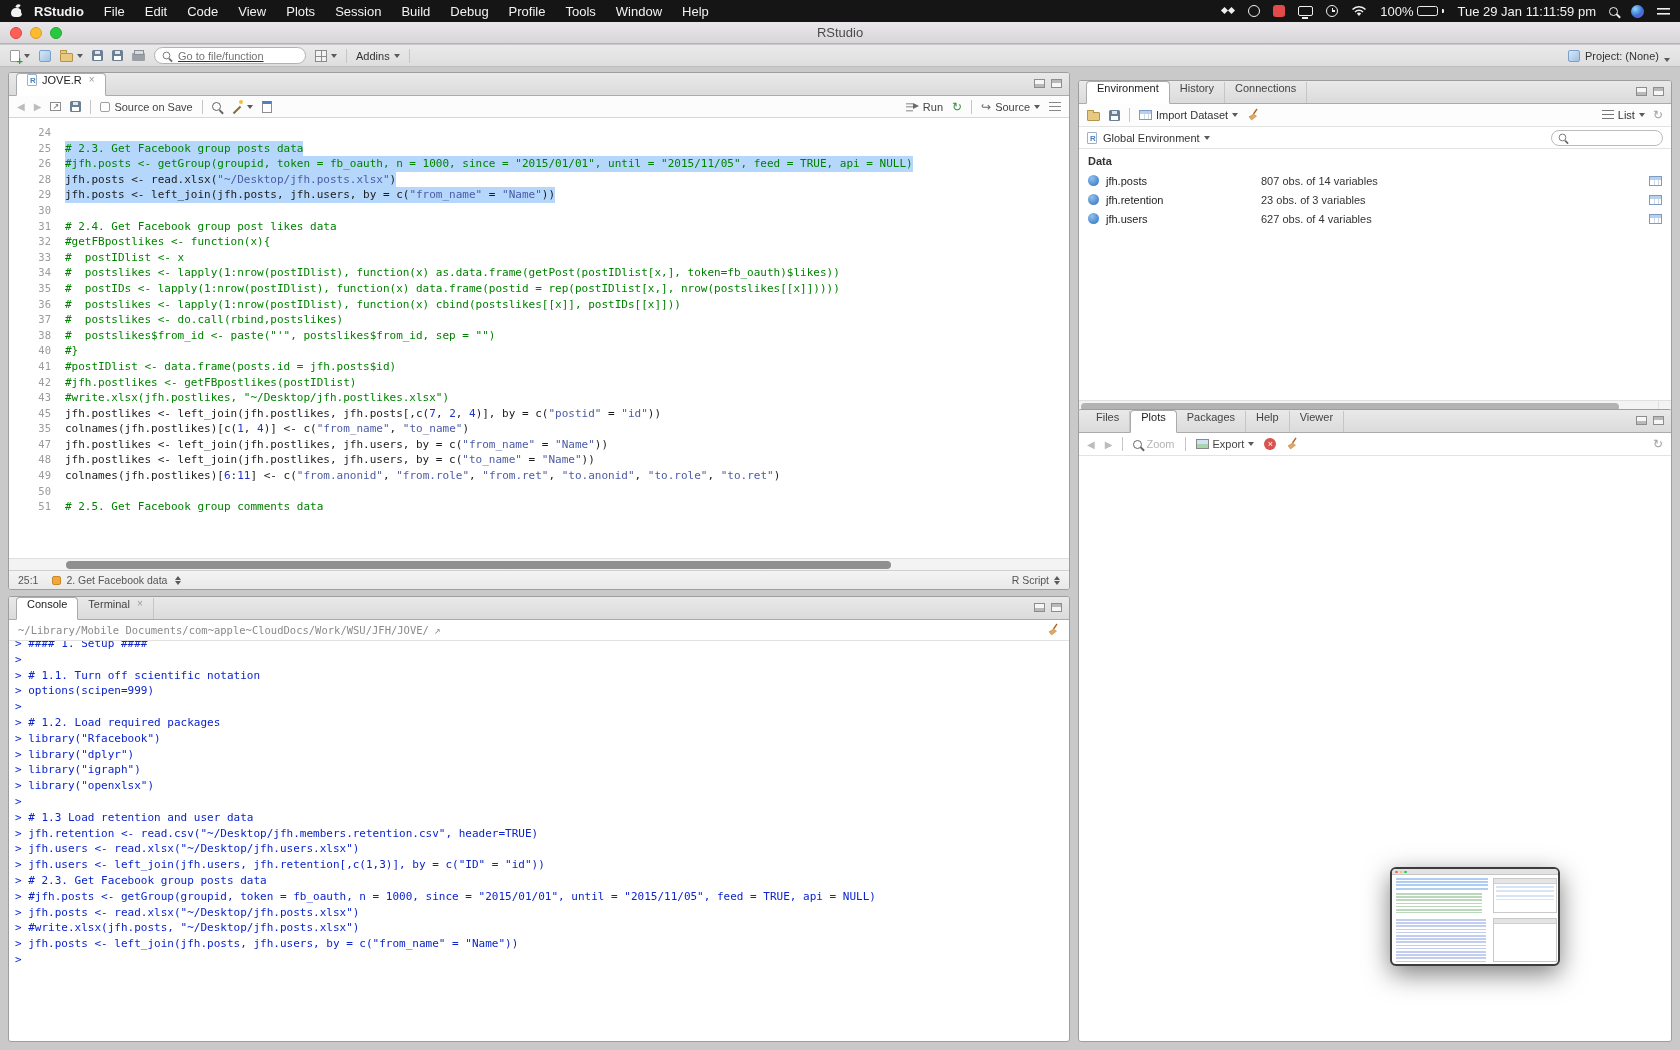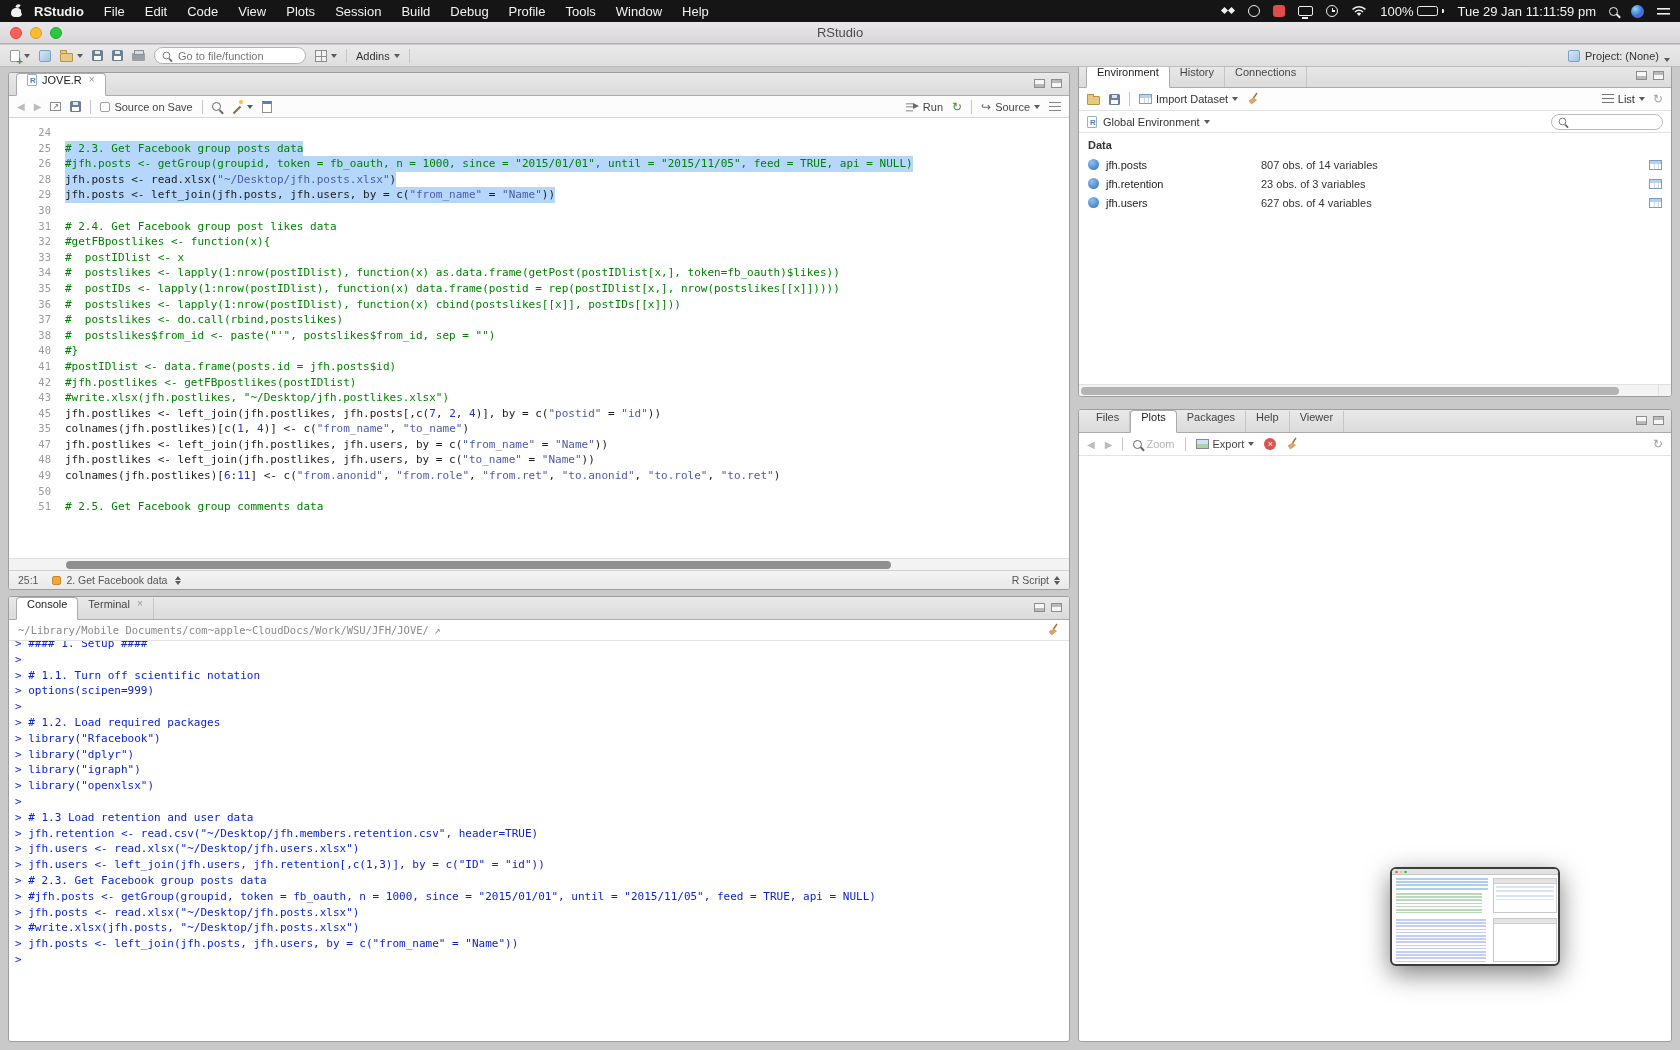--- a/index.html
+++ b/index.html
@@ -53,21 +53,21 @@
   .light.yellow{background:#febb2e;border:.5px solid #d89e24;}
   .light.green{background:#28c840;border:.5px solid #1eaa33;}
 
   .main-toolbar{position:absolute;top:45px;left:0;right:0;height:22px;
     background:linear-gradient(#eaeaea,#dedede);border-bottom:1px solid #bdbdbd;
     display:flex;align-items:center;padding:0 10px;gap:9px;font-size:11px;color:#333;z-index:20;}
   .vdiv{width:1px;height:14px;background:#c6c6c6;flex:none;}
   .caret{display:inline-block;width:0;height:0;border-left:3px solid transparent;border-right:3px solid transparent;border-top:4px solid #5a5a5a;}
   .caret.up{border-top:none;border-bottom:4px solid #5a5a5a;}
   .goto-box{width:152px;height:17px;border:1px solid #b2b2b2;border-radius:9px;background:#fff;
-    display:flex;align-items:center;padding:0 7px;gap:5px;}
+    display:flex;align-items:center;padding:0 7px;gap:5px;text-decoration:underline;}
   .goto-box input{border:none;outline:none;width:110px;font-size:11px;font-family:"Liberation Sans",sans-serif;color:#333;background:transparent;}
   .tb-btn{display:flex;align-items:center;gap:4px;}
   .project-btn{margin-left:auto;display:flex;align-items:flex-end;gap:5px;color:#333;}
 
   
   .newdoc{position:relative;width:10px;height:12px;background:#fff;border:1px solid #9a9a9a;border-radius:1px;display:inline-block;}
   .newdoc::after{content:'+';position:absolute;right:-4px;bottom:-6px;color:#2f9e2f;font-weight:bold;font-size:11px;}
   .folder{width:13px;height:9px;background:#e8c983;border:1px solid #b49548;border-radius:1px;position:relative;display:inline-block;margin-top:3px;}
   .folder::before{content:'';position:absolute;top:-3.5px;left:-1px;width:5px;height:2px;background:#e8c983;border:1px solid #b49548;border-bottom:none;border-radius:1px 1px 0 0;}
   .floppy{width:11px;height:11px;background:#6b7f95;border-radius:1.5px;position:relative;display:inline-block;}
@@ -112,21 +112,21 @@
   .nav-arrow{font-size:10px;color:#555;}
   .nav-arrow.dis{color:#bcbcbc;}
   .orange-sq{width:9px;height:9px;background:#f3a63c;border:1px solid #c98a25;border-radius:2px;display:inline-block;}
   .updown{display:inline-flex;flex-direction:column;gap:1px;margin-left:3px;}
   .broom-svg{display:inline-block;}
 
   
   .pane{position:absolute;background:#fff;border:1px solid #9e9e9e;border-radius:3px;overflow:hidden;z-index:10;}
   #editor-pane{left:8px;top:72px;width:1062px;height:518px;}
   #console-pane{left:8px;top:596px;width:1062px;height:446px;}
-  #env-pane{left:1078px;top:64px;width:594px;height:333px;}
+  #env-pane{left:1078px;top:80px;width:594px;height:333px;}
   #files-pane{left:1078px;top:409px;width:594px;height:633px;}
 
   .tabbar{height:23px;background:linear-gradient(#e9e9e9,#dbdbdb);border-bottom:1px solid #ababab;
     display:flex;align-items:flex-end;padding-left:7px;position:relative;}
   .tabs-row{display:flex;align-items:flex-end;height:100%;}
   .tab{height:21px;display:flex;align-items:flex-start;padding:0 10px;font-size:11px;color:#444;gap:5px;
     border-right:1px solid #c6c6c6;white-space:nowrap;}
   .tab.active{background:#fff;border:1px solid #ababab;border-bottom:1px solid #fff;height:23px;
     border-radius:4px 4px 0 0;margin-bottom:-1px;color:#222;}
   .tab-close{color:#999;font-size:10px;margin-left:2px;}

